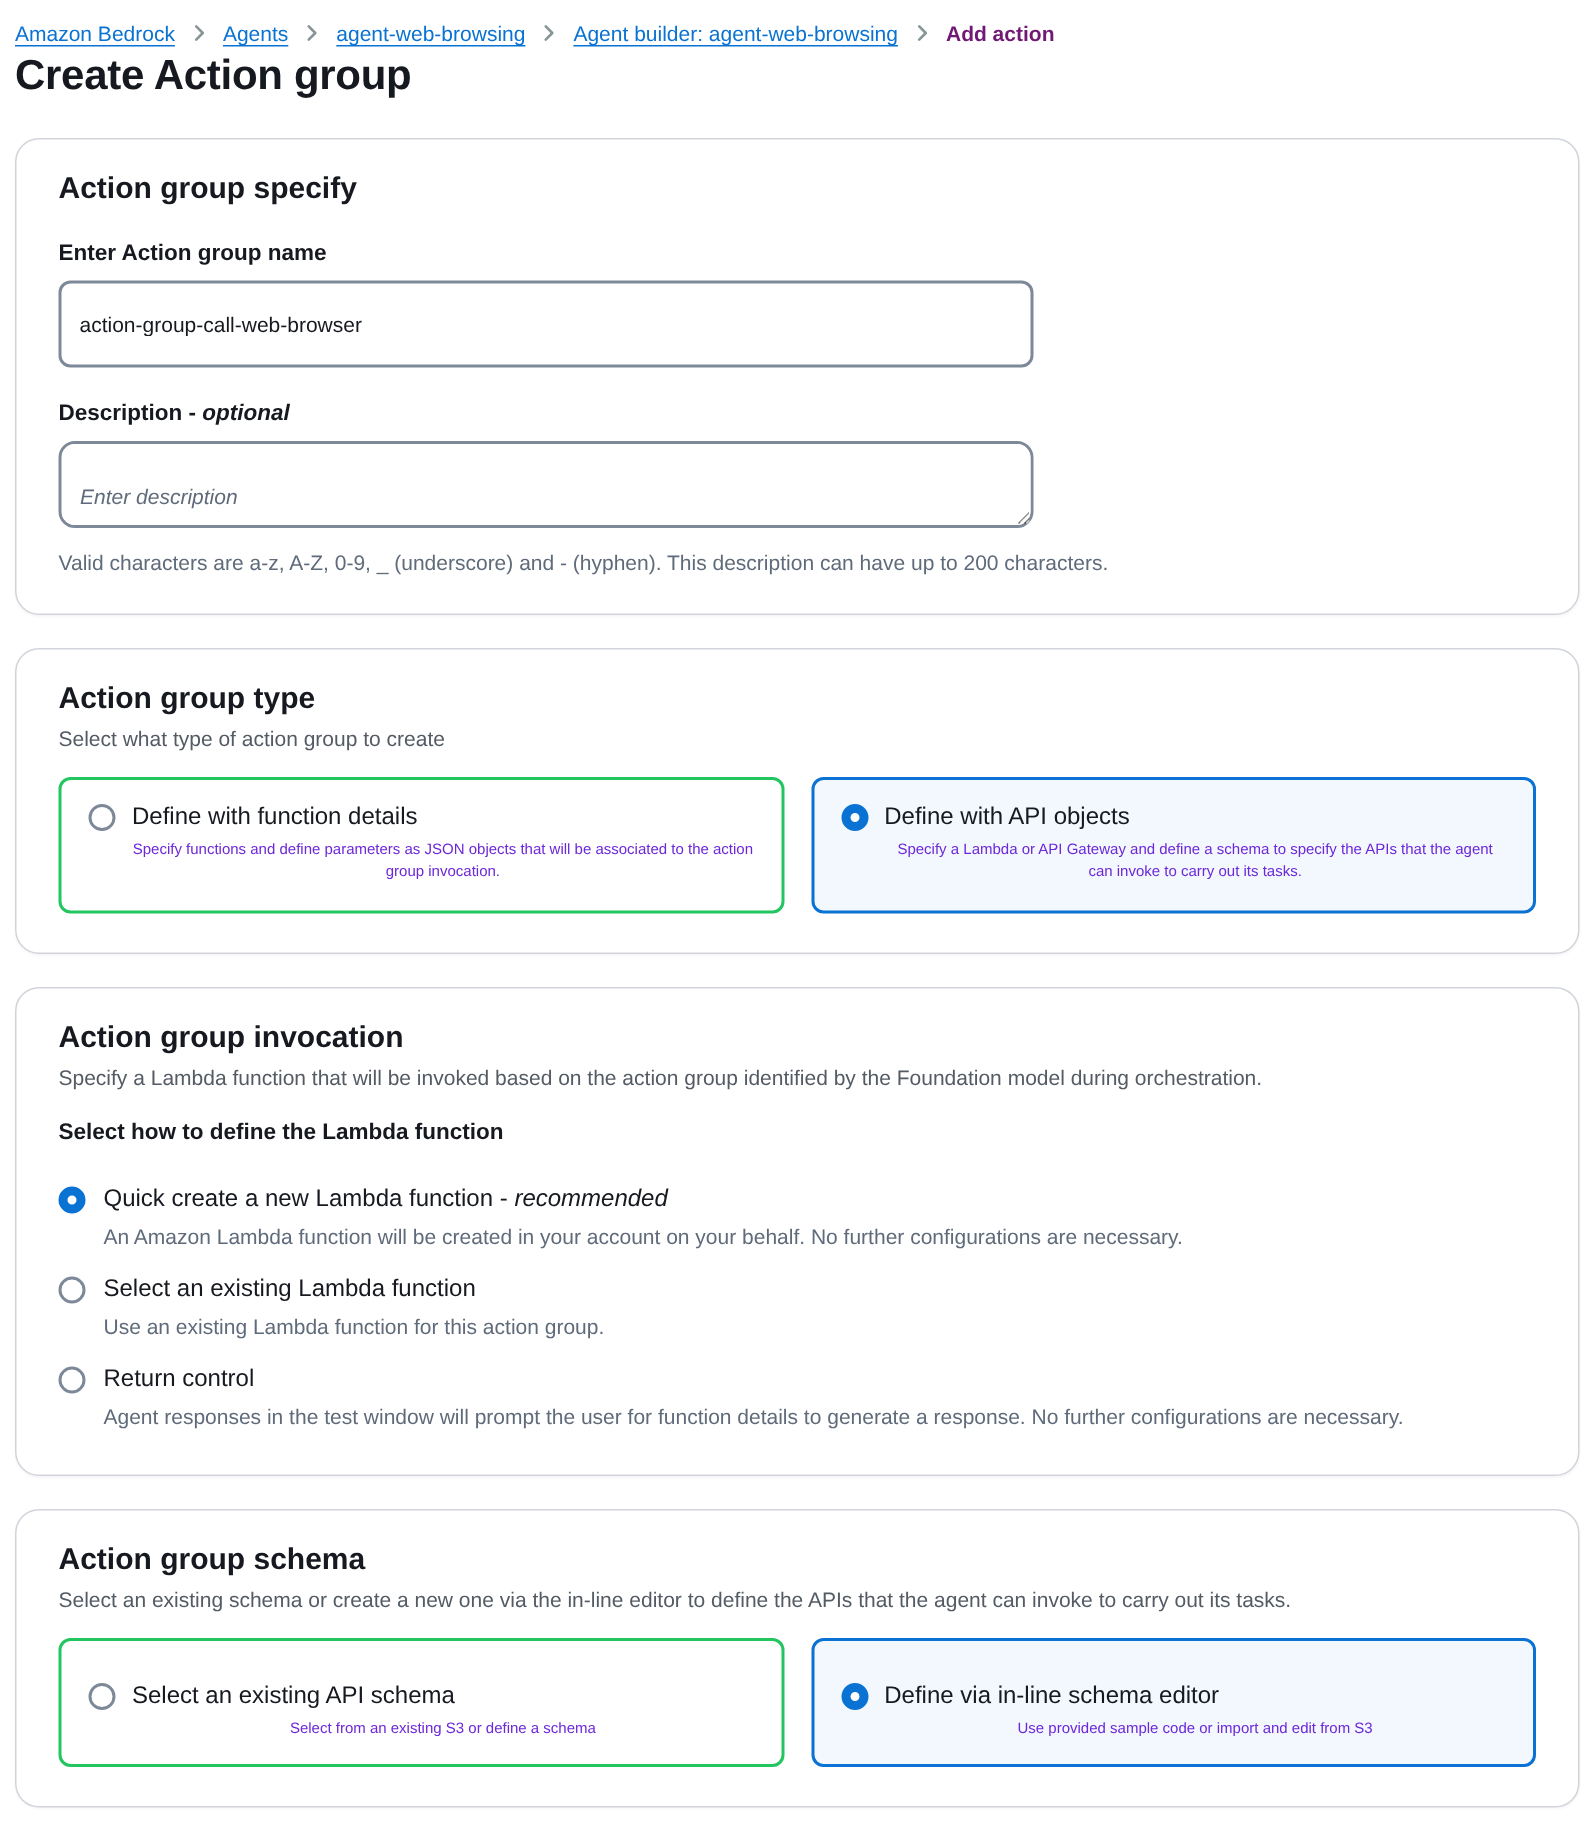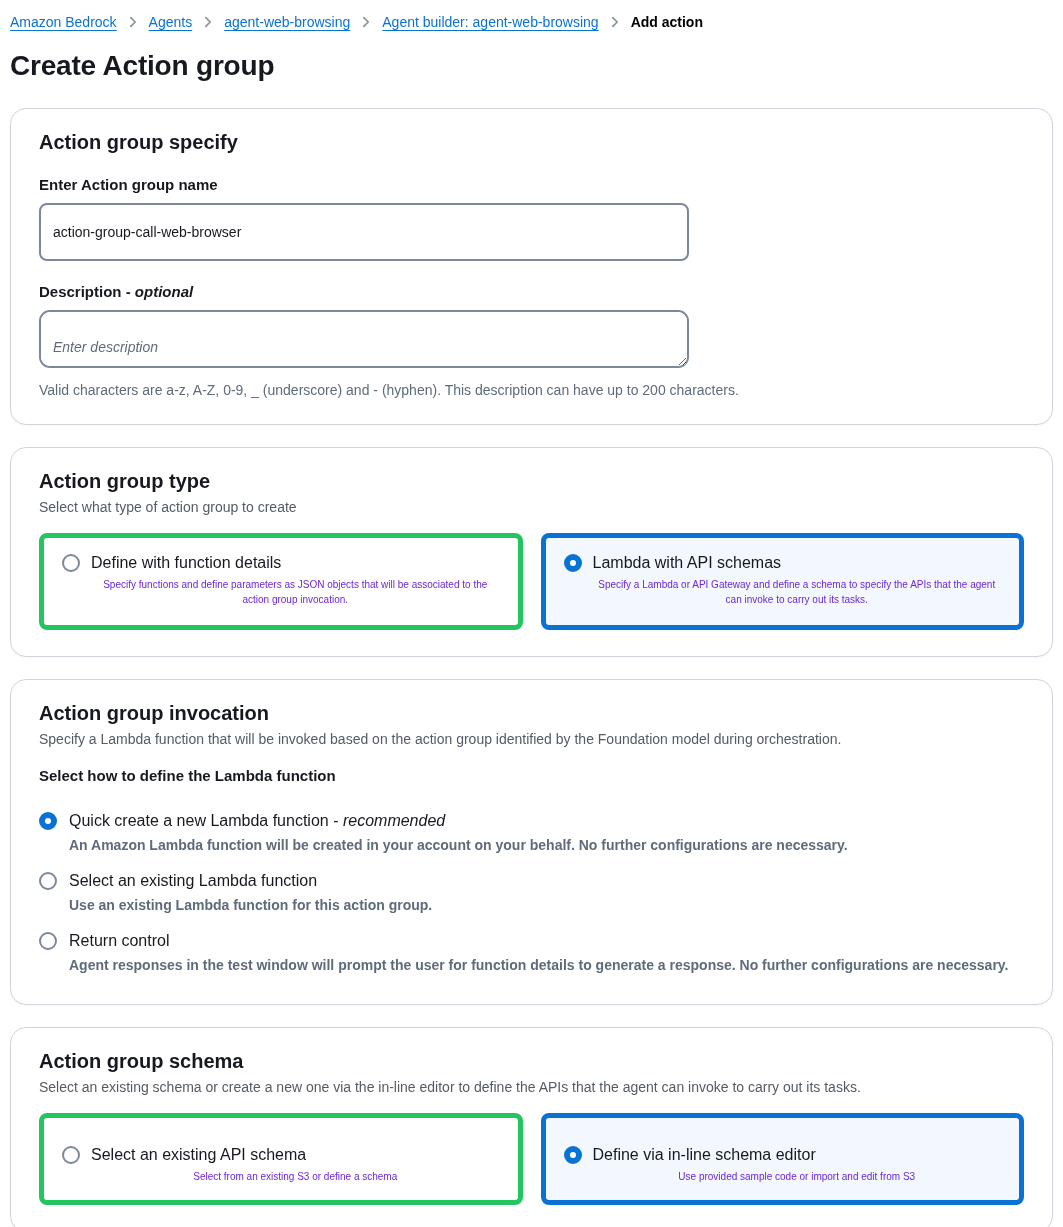--- a/index.html
+++ b/index.html
@@ -5,25 +5,25 @@
   * { box-sizing: border-box; }
   html, body { margin: 0; padding: 0; background: #fff; }
   body {
     font-family: "Liberation Sans", "DejaVu Sans", sans-serif;
     color: #16191f;
     width: 1063px;
   }
   .viewport { width: 1063px; height: 1227px; overflow: hidden; padding: 12px 10px 0; }
 
   
-  .breadcrumb { display: flex; align-items: center; font-size: 14px; margin: 2px 0 20px; flex-wrap: nowrap; text-align: right; }
+  .breadcrumb { display: flex; align-items: center; font-size: 14px; margin: 2px 0 4px; flex-wrap: nowrap; text-align: right; }
   .breadcrumb a { color: #0972d3; text-decoration: underline; text-underline-offset: 3px; cursor: pointer; }
   .crumb-sep { display: inline-flex; margin: 0 9px; }
   .crumb-sep svg { width: 14px; height: 14px; }
-  .crumb-current { color: #000000; font-weight: bold; }
+  .crumb-current { color: #701a75; font-weight: bold; }
 
   h1.page-title { font-size: 28px; font-weight: bold; margin: 0 0 26px; letter-spacing: -0.2px; }
 
   
   .card {
     border: 1px solid #d1d5db;
     border-radius: 16px;
     background: #fff;
     padding: 22px 28px 26px;
     margin-bottom: 22px;
@@ -47,21 +47,21 @@
     background: #fff;
   }
   input.text-input { height: 38px; }
   textarea.text-area { height: 46px; resize: vertical; border-radius: 11px; }
   textarea.text-area::placeholder { font-style: italic; color: #5f6b7a; opacity: 1; }
   .help-text { font-size: 14px; color: #5f6b7a; margin-top: 10px; }
 
   
   .tile-row { display: grid; grid-template-columns: 1fr 1fr; gap: 18px; margin-top: 4px; }
   .tile {
-    border: 5px solid #22c55e;
+    border: 2px solid #22c55e;
     border-radius: 8px;
     padding: 16px 18px 18px;
     background: #fff;
     cursor: pointer;
   }
   .tile.selected { border-color: #0972d3; background: #f2f8fd; }
   .tile-head { display: flex; align-items: center; gap: 11px; }
   .tile-label { font-size: 16px; color: #16191f; }
   .tile-desc { font-size: 10px; color: #6d28d9; line-height: 1.5; margin: 5px 0 0 29px; text-align: center; }
 
@@ -73,21 +73,21 @@
   }
   .radio.checked { border: 6px solid #0972d3; }
 
   
   .radio-group-label { font-size: 15px; font-weight: bold; margin: 20px 0 28px; }
   .radio-option { margin-bottom: 16px; }
   .radio-option:last-child { margin-bottom: 2px; }
   .radio-option-head { display: flex; align-items: center; gap: 12px; cursor: pointer; }
   .radio-option-label { font-size: 16px; }
   .radio-option-label em { font-style: italic; }
-  .radio-option-desc { font-size: 14px; color: #5f6b7a; line-height: 1.5; margin: 5px 0 0 30px; max-width: 960px; font-weight: bold; }
+  .radio-option-desc { font-size: 14px; color: #5f6b7a; line-height: 1.5; margin: 5px 0 0 30px; max-width: 960px; }
 
   .schema-tiles .tile { padding: 28px 18px 16px; }
 </style>
 </head>
 <body>
 
 <div class="viewport">
 
   <nav class="breadcrumb">
     <a>Amazon Bedrock</a>
@@ -141,21 +141,21 @@
       <div class="tile">
         <div class="tile-head">
           <span class="radio"></span>
           <span class="tile-label">Define with function details</span>
         </div>
         <div class="tile-desc">Specify functions and define parameters as JSON objects that will be associated to the action group invocation.</div>
       </div>
       <div class="tile selected">
         <div class="tile-head">
           <span class="radio checked"></span>
-          <span class="tile-label">Lambda with API schemas</span>
+          <span class="tile-label">Define with API objects</span>
         </div>
         <div class="tile-desc">Specify a Lambda or API Gateway and define a schema to specify the APIs that the agent can invoke to carry out its tasks.</div>
       </div>
     </div>
   </section>
 
   <section class="card">
     <h2 class="card-title">Action group invocation</h2>
     <p class="card-subtitle">Specify a Lambda function that will be invoked based on the action group identified by the Foundation model during orchestration.</p>
 

